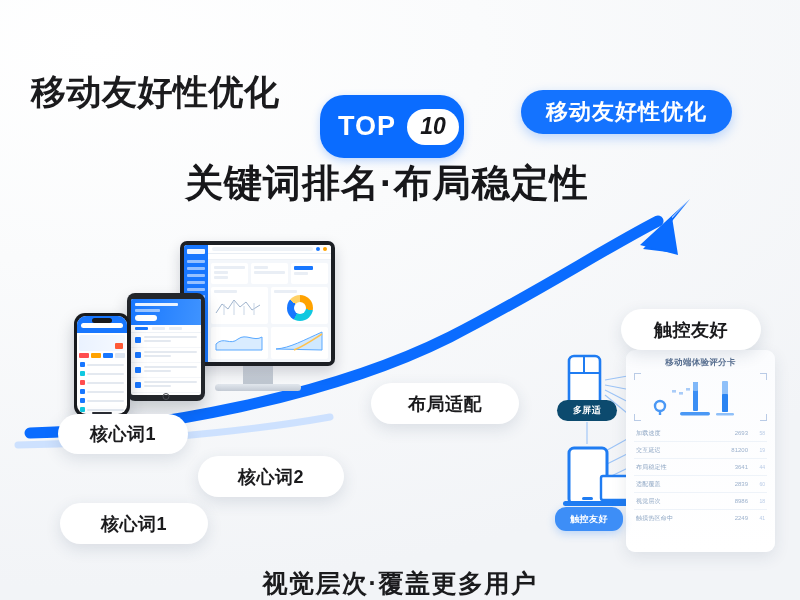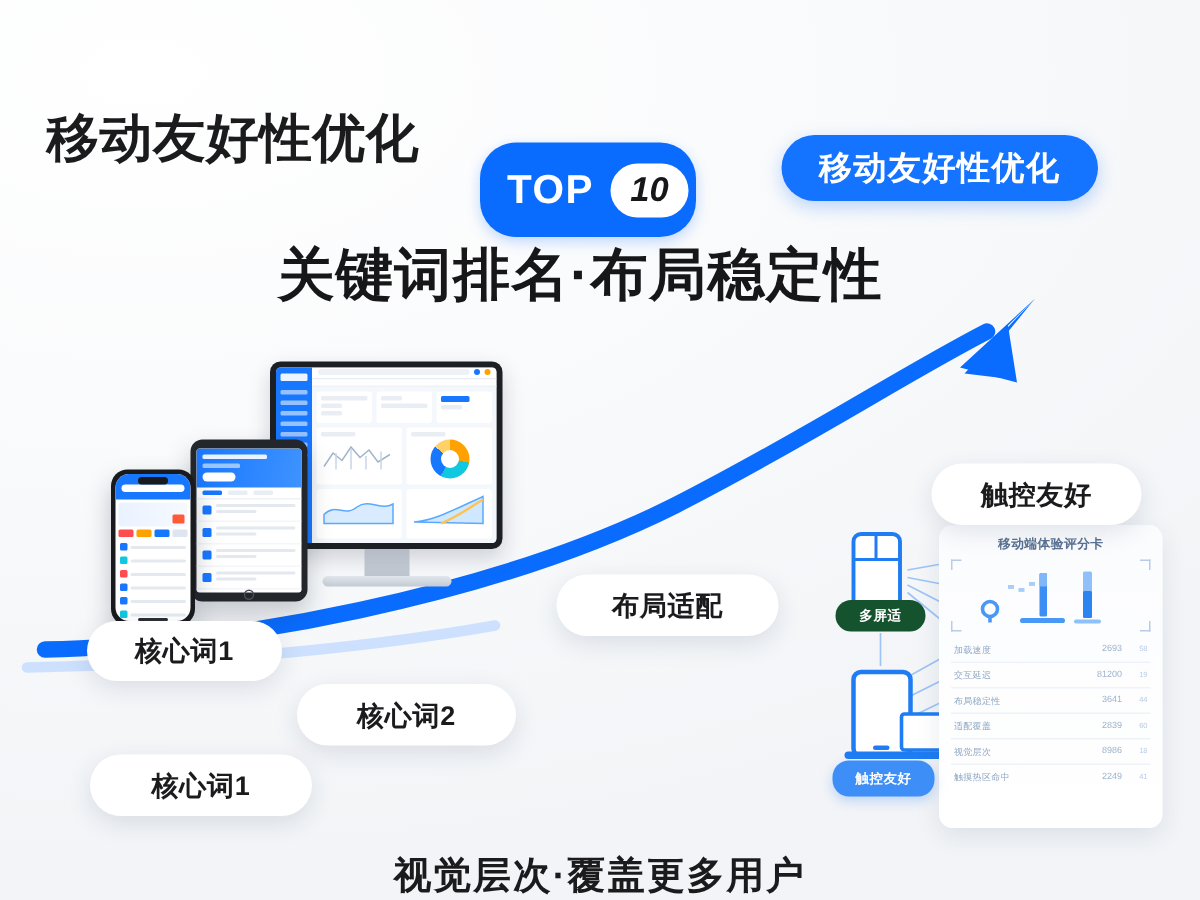--- a/index.html
+++ b/index.html
@@ -179,21 +179,21 @@
   .mini-row { display:flex; align-items:center; gap:4px; padding:3.5px 2px; border-bottom:1px solid #eef3f9; }
   .mr-name { flex:1; font-size:6px; color:#8fa7c4; letter-spacing:.2px; }
   .mr-val { font-size:6px; color:#9db2cd; width:22px; text-align:right; }
   .mr-d { font-size:5px; color:#b9cbe6; width:13px; text-align:right; }
   .tag-blue {
     position:absolute; border-radius:11px; display:flex;
     align-items:center; justify-content:center;
     font-size:9px; font-weight:bold; color:#fff; letter-spacing:.4px;
     white-space:nowrap;
   }
-  .tag-a { left:4px; top:60px; width:60px; height:21px; background:#14532d; }
+  .tag-a { left:4px; top:60px; width:60px; height:21px; background:#0c4a6e; }
   .tag-b { left:2px; top:167px; width:68px; height:24px; background:#3d8ef7; box-shadow:0 3px 8px rgba(61,142,247,.3); }
 </style>
 </head>
 <body>
 
 <div class="stage">
 
   <div class="h1">移动友好性优化</div>
 
   <div class="top-badge">

